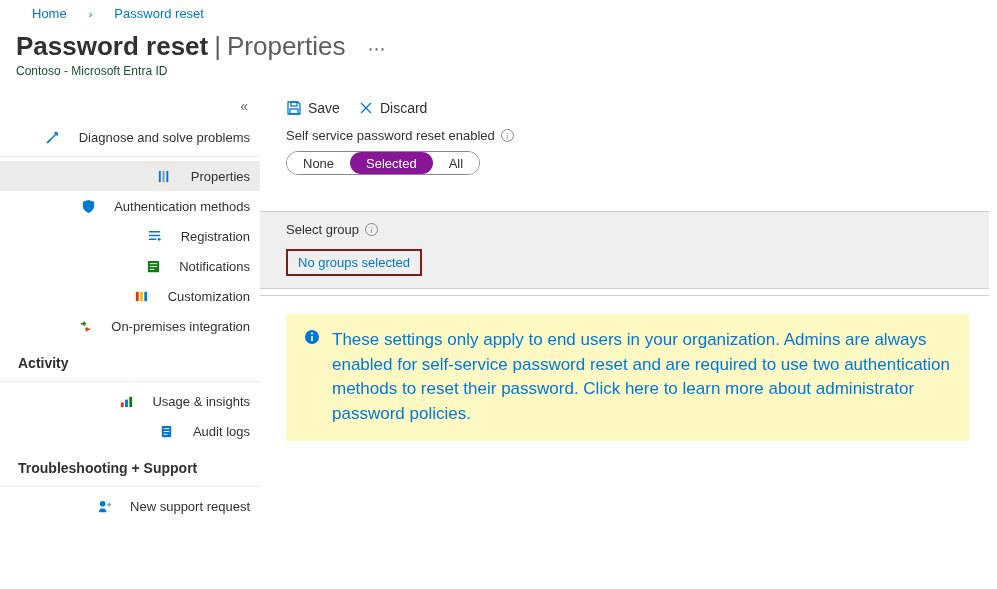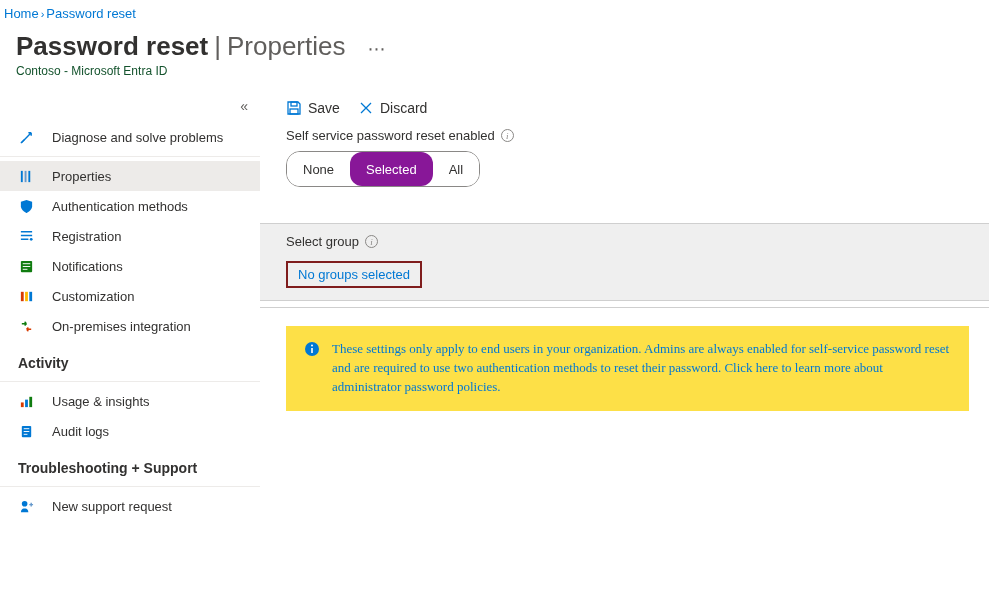--- a/index.html
+++ b/index.html
@@ -7,25 +7,25 @@
     font-family: "Segoe UI", -apple-system, BlinkMacSystemFont, sans-serif;
     font-size: 13px;
     color: #323130;
     background: #ffffff;
     width: 997px;
   }
   a { text-decoration: none; }
 
   
   .breadcrumb {
-    padding: 6px 4px;
-    font-size: 13px;
-    display: flex;
-    align-items: center;
-    gap: 2px;
+    padding: 6px 32px;
+    font-size: 13px;
+    display: flex;
+    align-items: center;
+    gap: 22px;
   }
   .breadcrumb a { color: #0078d4; }
   .breadcrumb .sep { color: #0078d4; font-size: 11px; }
 
   
   .page-header {
     padding: 4px 16px 12px 16px;
   }
   .page-header .title-row {
     display: flex;
@@ -82,20 +82,21 @@
     font-size: 14px;
   }
   .side-item {
     display: flex;
     align-items: center;
     gap: 18px;
     padding: 7px 10px 7px 18px;
     cursor: pointer;
     font-size: 13px;
     color: #323130;
+    justify-content: flex-end;
   }
   .side-item.active { background: #edebe9; }
   .side-item .icon {
     width: 16px;
     height: 16px;
     display: flex;
     align-items: center;
     justify-content: center;
     flex-shrink: 0;
   }
@@ -152,21 +153,21 @@
     font-size: 9px;
     color: #8a8886;
     font-style: italic;
     font-family: Georgia, serif;
   }
   .segmented {
     display: inline-flex;
     border: 1px solid #8a8886;
     border-radius: 14px;
     overflow: hidden;
-    height: 36px;
+    height: 24px;
   }
   .segmented .seg {
     padding: 0 16px;
     font-size: 13px;
     display: flex;
     align-items: center;
     cursor: pointer;
     color: #323130;
     background: #fff;
   }
@@ -195,28 +196,27 @@
     font-size: 13px;
   }
   .thin-line {
     height: 1px;
     background: #cfcfcf;
     margin: 0;
   }
 
   .info-banner {
     margin: 18px 20px 0 26px;
-    background: #fde047;
+    background: #fef9c3;
     display: flex;
     gap: 12px;
     padding: 14px 18px;
-    font-size: 13px;
+    font-size: 17px;
     color: #0078d4;
     line-height: 1.45;
-    font-family: Liberation Serif, serif;
   }
   .info-banner .banner-icon {
     flex-shrink: 0;
     width: 16px; height: 16px;
     margin-top: 1px;
   }
   .info-banner .banner-text { color: #0078d4; }
 
   svg { display: block; }
 </style>

